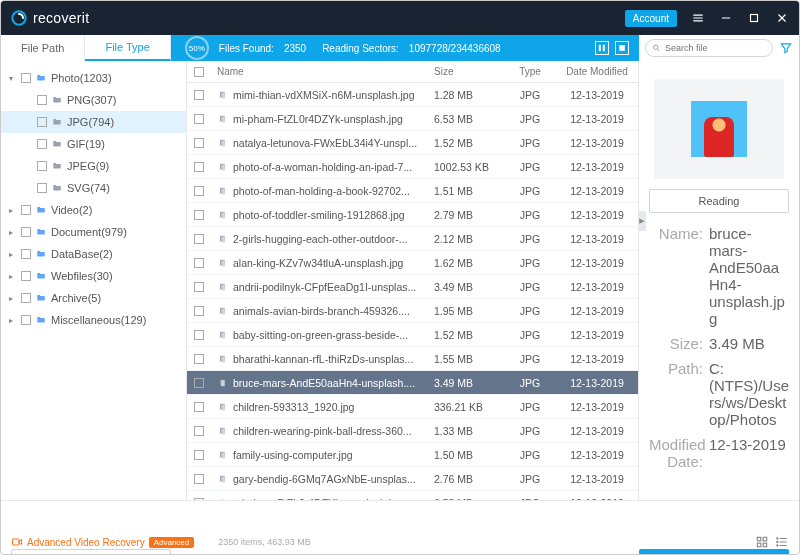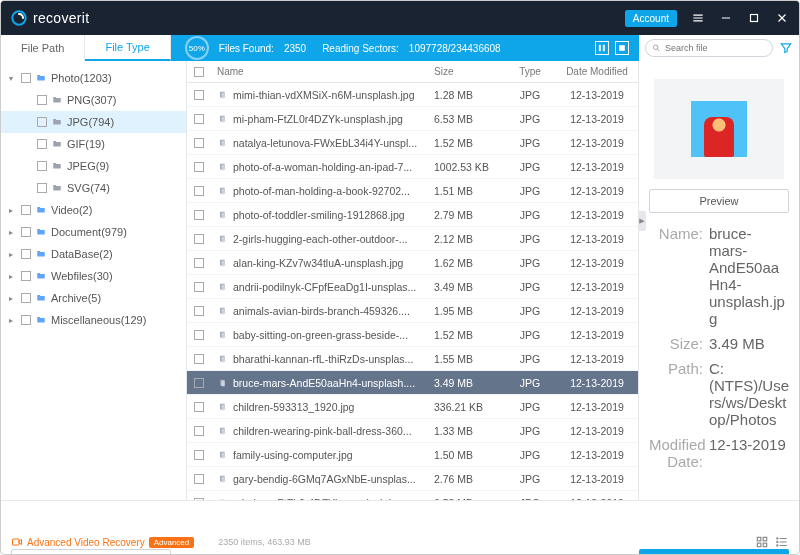--- a/index.html
+++ b/index.html
@@ -518,21 +518,21 @@
       </div>
   </div>
 
   <div class="preview">
     <div class="pane-arrow">▶</div>
     <div class="thumb">
       <div class="thumb-inner">
           <div class="person"></div>
         </div>
     </div>
-    <button class="preview-btn">Preview</button>
+    <button class="preview-btn">Reading</button>
     <div class="meta">
       <div class="label">Name:</div>
       <div class="val">bruce-mars-AndE50aaHn4-unsplash.jpg</div>
       <div class="label">Size:</div>
       <div class="val">3.49  MB</div>
       <div class="label">Path:</div>
       <div class="val">C:(NTFS)/Users/ws/Desktop/Photos</div>
       <div class="label">Modified Date:</div>
       <div class="val">12-13-2019</div>
     </div>

